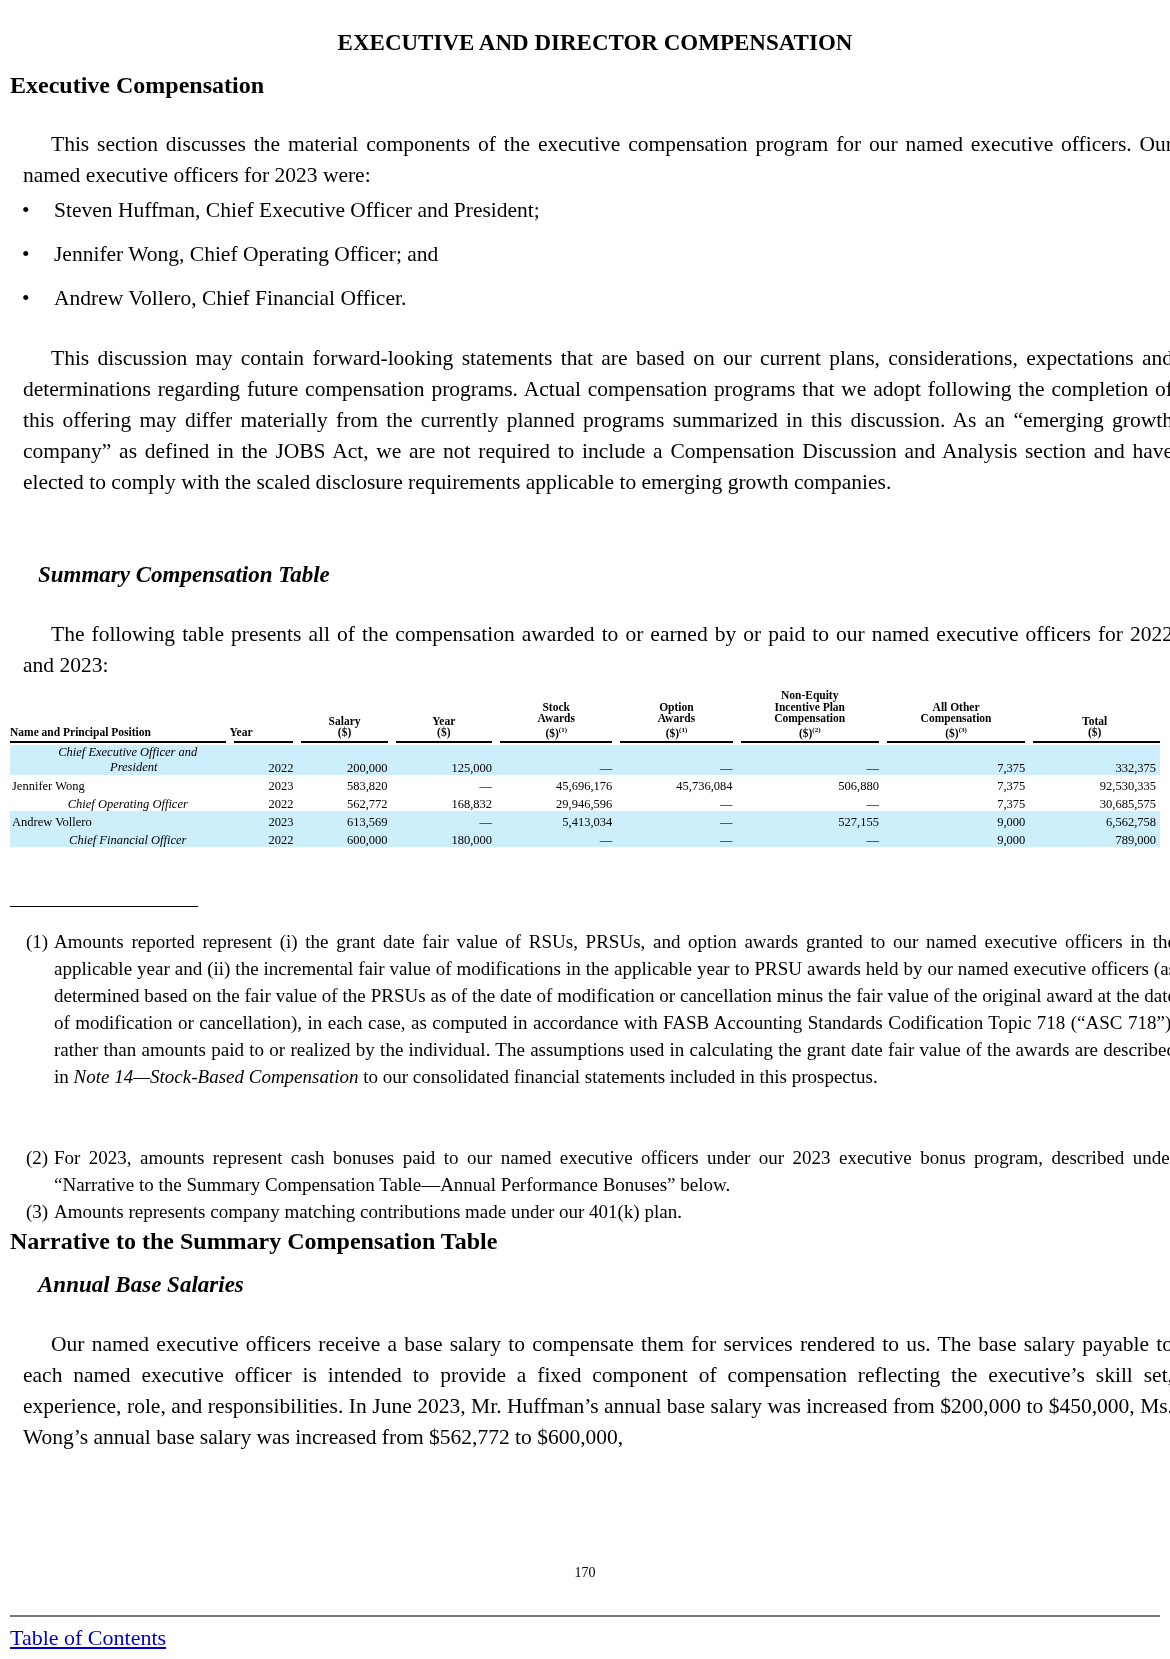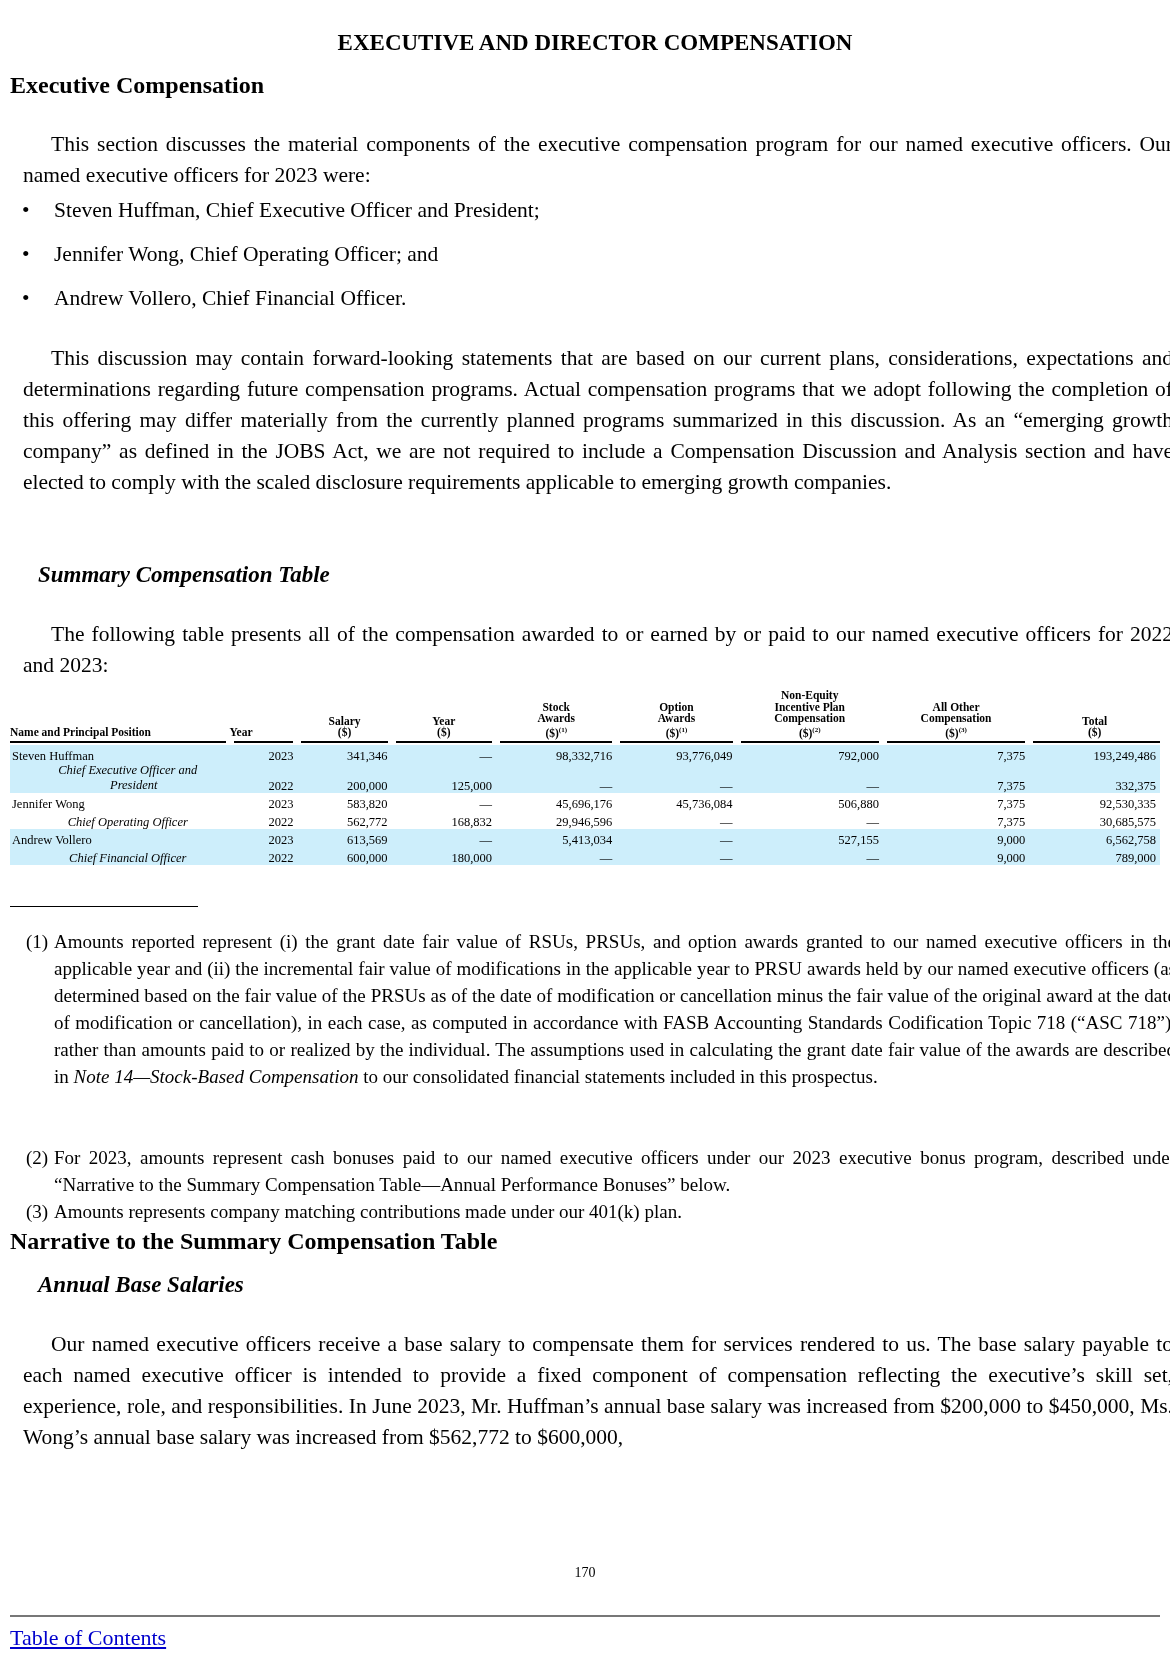--- a/index.html
+++ b/index.html
@@ -79,31 +79,20 @@
         <th style="width:100px"><span>Year</span><br><span>($)</span><span class="rule"></span></th>
         <th style="width:115px"><span>Stock</span><br><span>Awards</span><br><span>($)</span><sup>(1)</sup><span class="rule"></span></th>
         <th style="width:115px"><span>Option</span><br><span>Awards</span><br><span>($)</span><sup>(1)</sup><span class="rule"></span></th>
         <th style="width:140px"><span>Non-Equity</span><br><span>Incentive Plan</span><br><span>Compensation</span><br><span>($)</span><sup>(2)</sup><span class="rule"></span></th>
         <th style="width:140px"><span>All Other</span><br><span>Compensation</span><br><span>($)</span><sup>(3)</sup><span class="rule"></span></th>
         <th style="width:125px"><span>Total</span><br><span>($)</span><span class="rule" style="margin-right:0"></span></th>
       </tr>
     </thead>
     <tbody>
       <tr class="shade">
-        <td class="name">Steven Huffman</td>
-        <td>2023</td>
-        <td>341,346</td>
-        <td>—</td>
-        <td>98,332,716</td>
-        <td>93,776,049</td>
-        <td>792,000</td>
-        <td>7,375</td>
-        <td>193,249,486</td>
-      </tr>
-      <tr class="shade">
         <td class="pos2"><span>Chief Executive Officer and</span><br><span style="padding-left:12px">President</span></td>
         <td>2022</td>
         <td>200,000</td>
         <td>125,000</td>
         <td>—</td>
         <td>—</td>
         <td>—</td>
         <td>7,375</td>
         <td>332,375</td>
       </tr>

